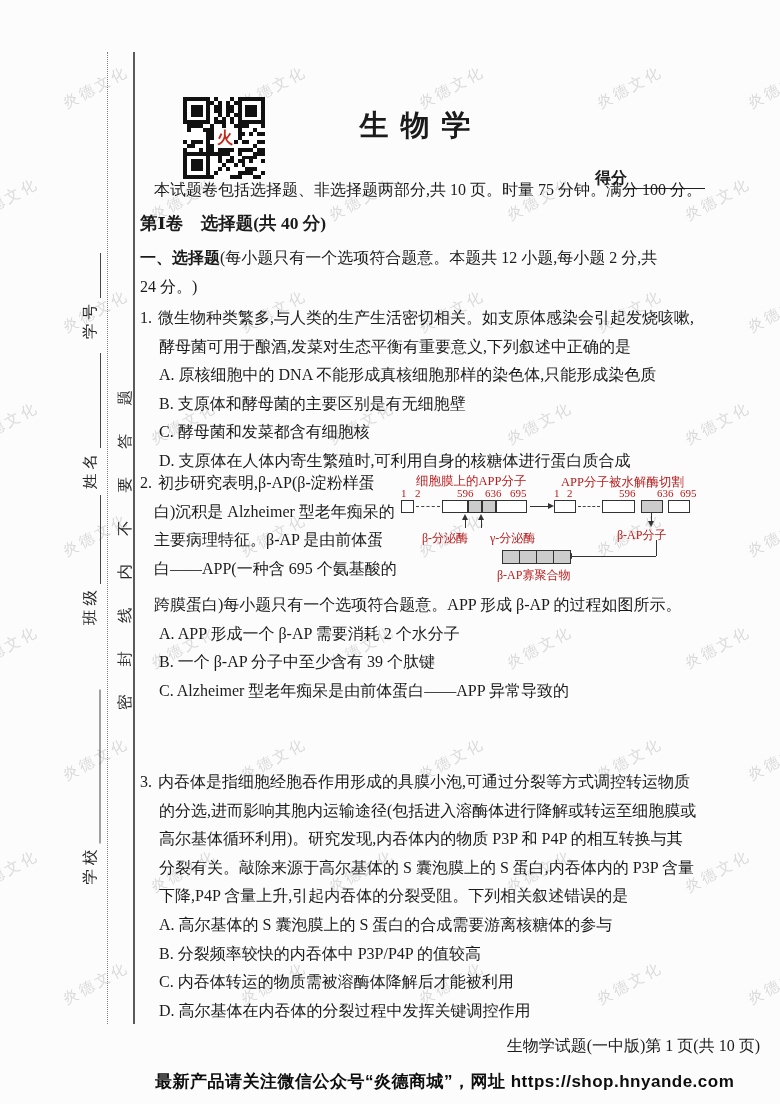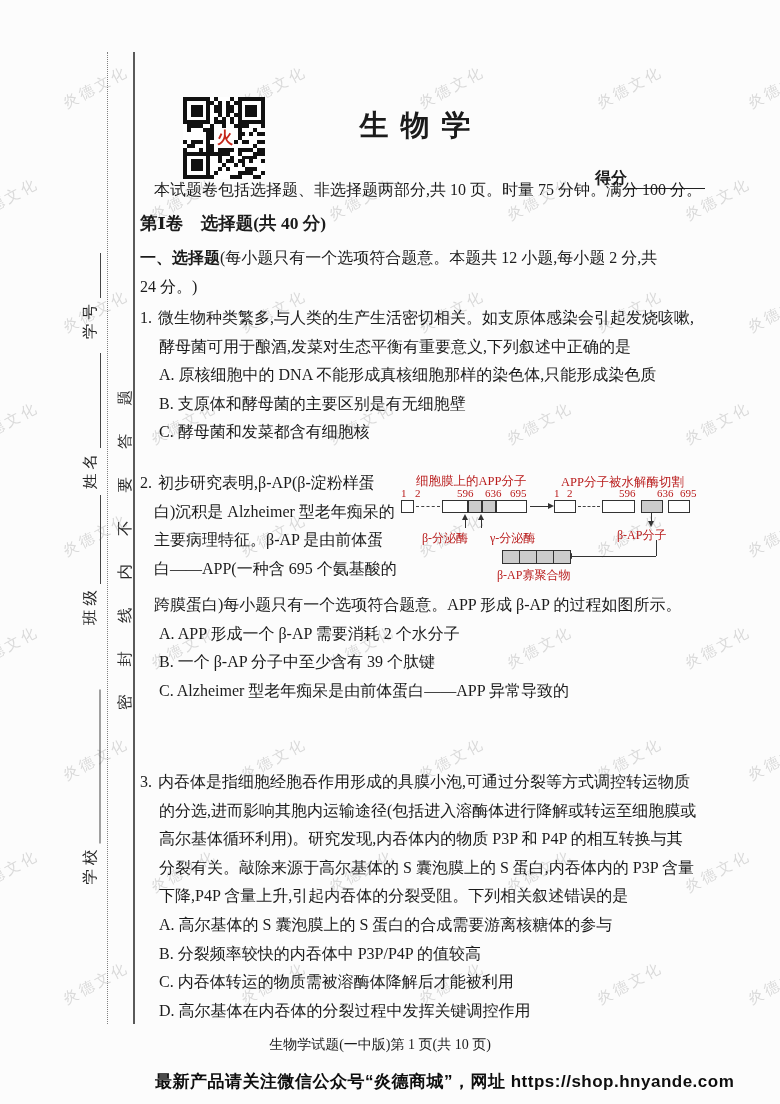--- a/index.html
+++ b/index.html
@@ -42,21 +42,21 @@
   .dashes{position:absolute;top:35px;height:0;border-top:1.5px dashed #444;}
   .vline{position:absolute;width:0;border-left:1.2px solid #333;}
   .hline{position:absolute;height:0;border-top:1.2px solid #333;}
   .tri-up{position:absolute;width:0;height:0;border-left:3.5px solid transparent;border-right:3.5px solid transparent;border-bottom:6px solid #333;}
   .tri-down{position:absolute;width:0;height:0;border-left:3.5px solid transparent;border-right:3.5px solid transparent;border-top:6px solid #333;}
   .tri-right{position:absolute;width:0;height:0;border-top:3.5px solid transparent;border-bottom:3.5px solid transparent;border-left:6px solid #333;}
   .tri-left{position:absolute;width:0;height:0;border-top:3.5px solid transparent;border-bottom:3.5px solid transparent;border-right:6px solid #333;}
   .olig{position:absolute;left:109px;top:79px;display:flex;}
   .olig .cell{width:16px;height:12px;border:1px solid #333;margin-left:-1px;background:var(--bar-gray,#ccc);box-sizing:content-box;}
   
-  .page-line{position:absolute;left:0;top:1036px;width:760px;text-align:center;font-size:14px;}
+  .page-line{position:absolute;left:0;top:1036px;width:760px;text-align:right;font-size:16px;}
   .promo{position:absolute;left:155px;top:1070px;font-size:17px;font-weight:bold;color:#0d0d0d;
          font-family:"Liberation Sans","DejaVu Sans",sans-serif;letter-spacing:.5px;}
   
   .qr{position:absolute;left:183px;top:97px;width:82px;height:82px;}
   .flame{position:absolute;left:216px;top:127px;width:18px;height:22px;color:var(--flame-red,#c32);
          font-size:16px;font-weight:bold;text-align:center;line-height:22px;
          font-family:"Liberation Sans","DejaVu Sans",sans-serif;}
 </style>
 </head>
 <body>
@@ -281,20 +281,21 @@
     <div class="ln"><span class="bold">一、选择题</span><span>(每小题只有一个选项符合题意。本题共 12 小题,每小题 2 分,共</span></div>
     <div class="ln">24 分。)</div>
   </div>
 
   <div class="tblock" style="top:304px;">
     <div class="ln"><span class="qnum">1.</span><span>微生物种类繁多,与人类的生产生活密切相关。如支原体感染会引起发烧咳嗽,</span></div>
     <div class="ln ind">酵母菌可用于酿酒,发菜对生态平衡有重要意义,下列叙述中正确的是</div>
     <div class="ln ind">A. 原核细胞中的 DNA 不能形成真核细胞那样的染色体,只能形成染色质</div>
     <div class="ln ind">B. 支原体和酵母菌的主要区别是有无细胞壁</div>
     <div class="ln ind">C. 酵母菌和发菜都含有细胞核</div>
+    <div class="ln ind">D. 支原体在人体内寄生繁殖时,可利用自身的核糖体进行蛋白质合成</div>
   </div>
 
   <div class="tblock" style="top:469px;width:262px;">
     <div class="ln"><span class="qnum">2.</span><span>初步研究表明,β-AP(β-淀粉样蛋</span></div>
     <div class="ln ind2">白)沉积是 Alzheimer 型老年痴呆的</div>
     <div class="ln ind2">主要病理特征。β-AP 是由前体蛋</div>
     <div class="ln ind2">白——APP(一种含 695 个氨基酸的</div>
   </div>
 
   <div class="fig">

